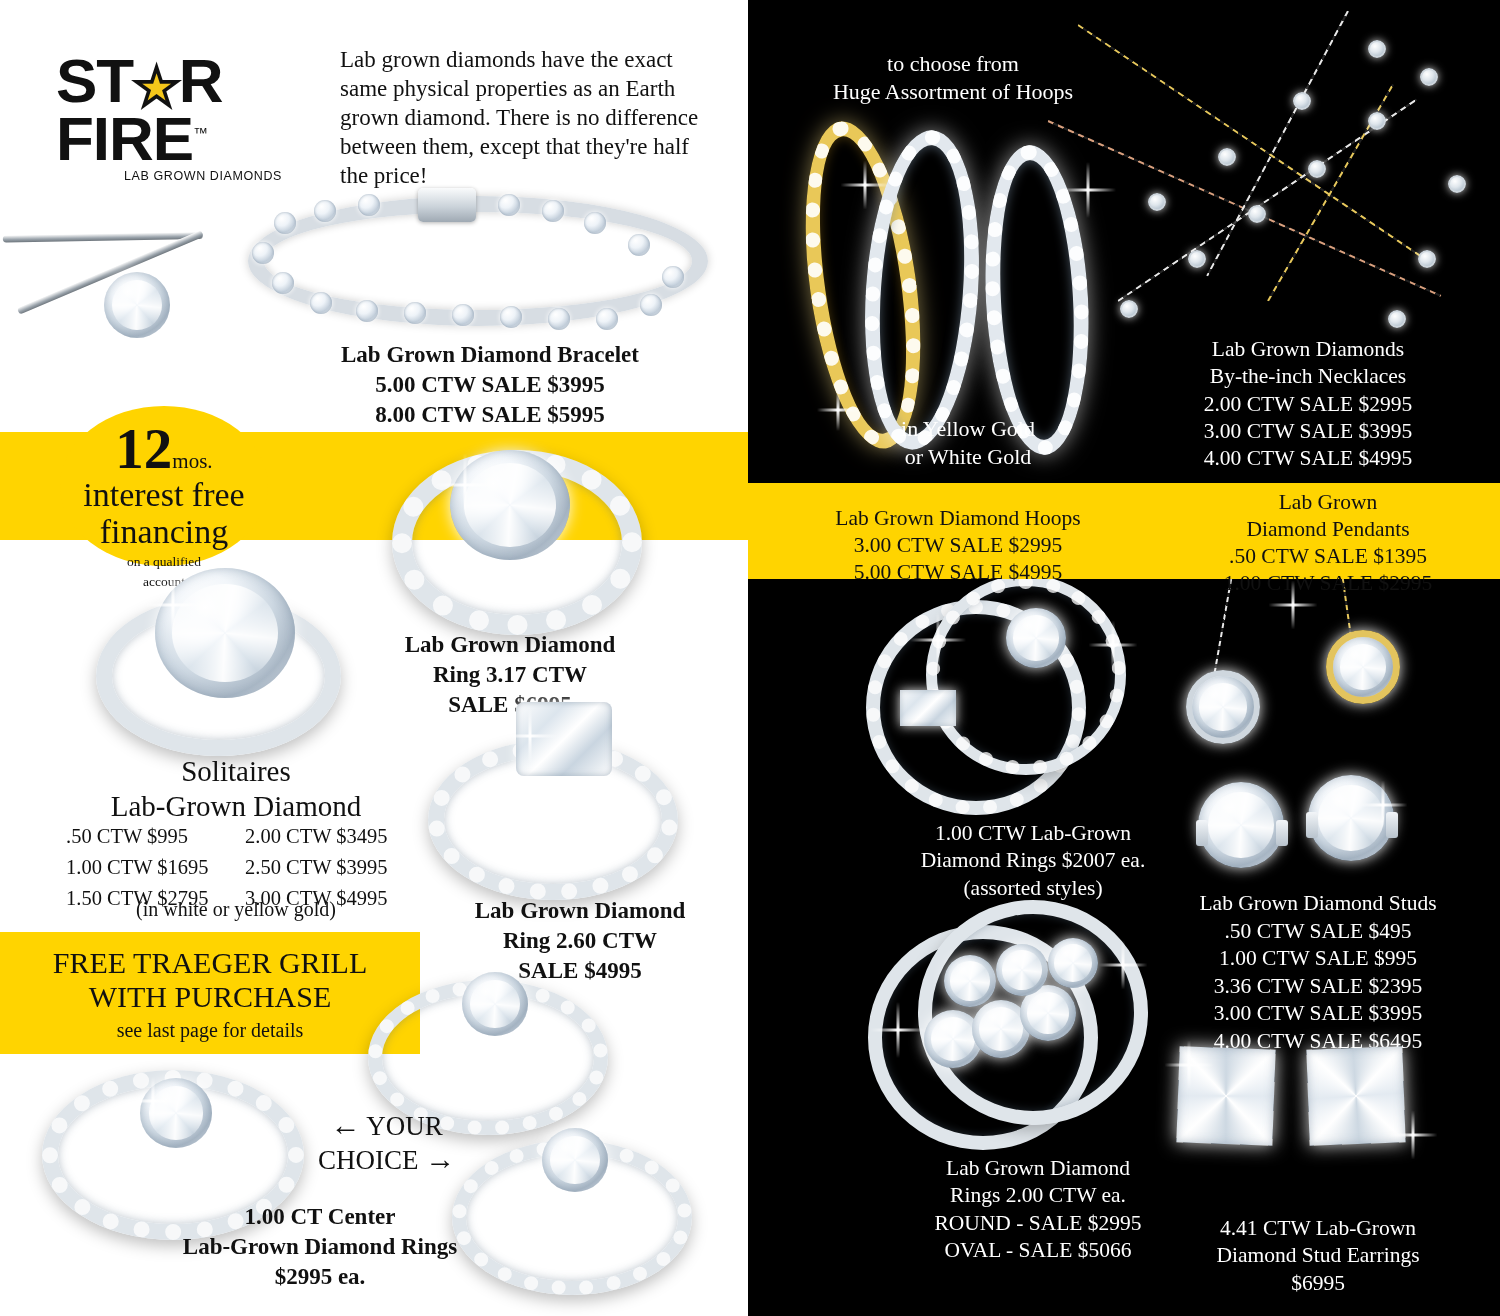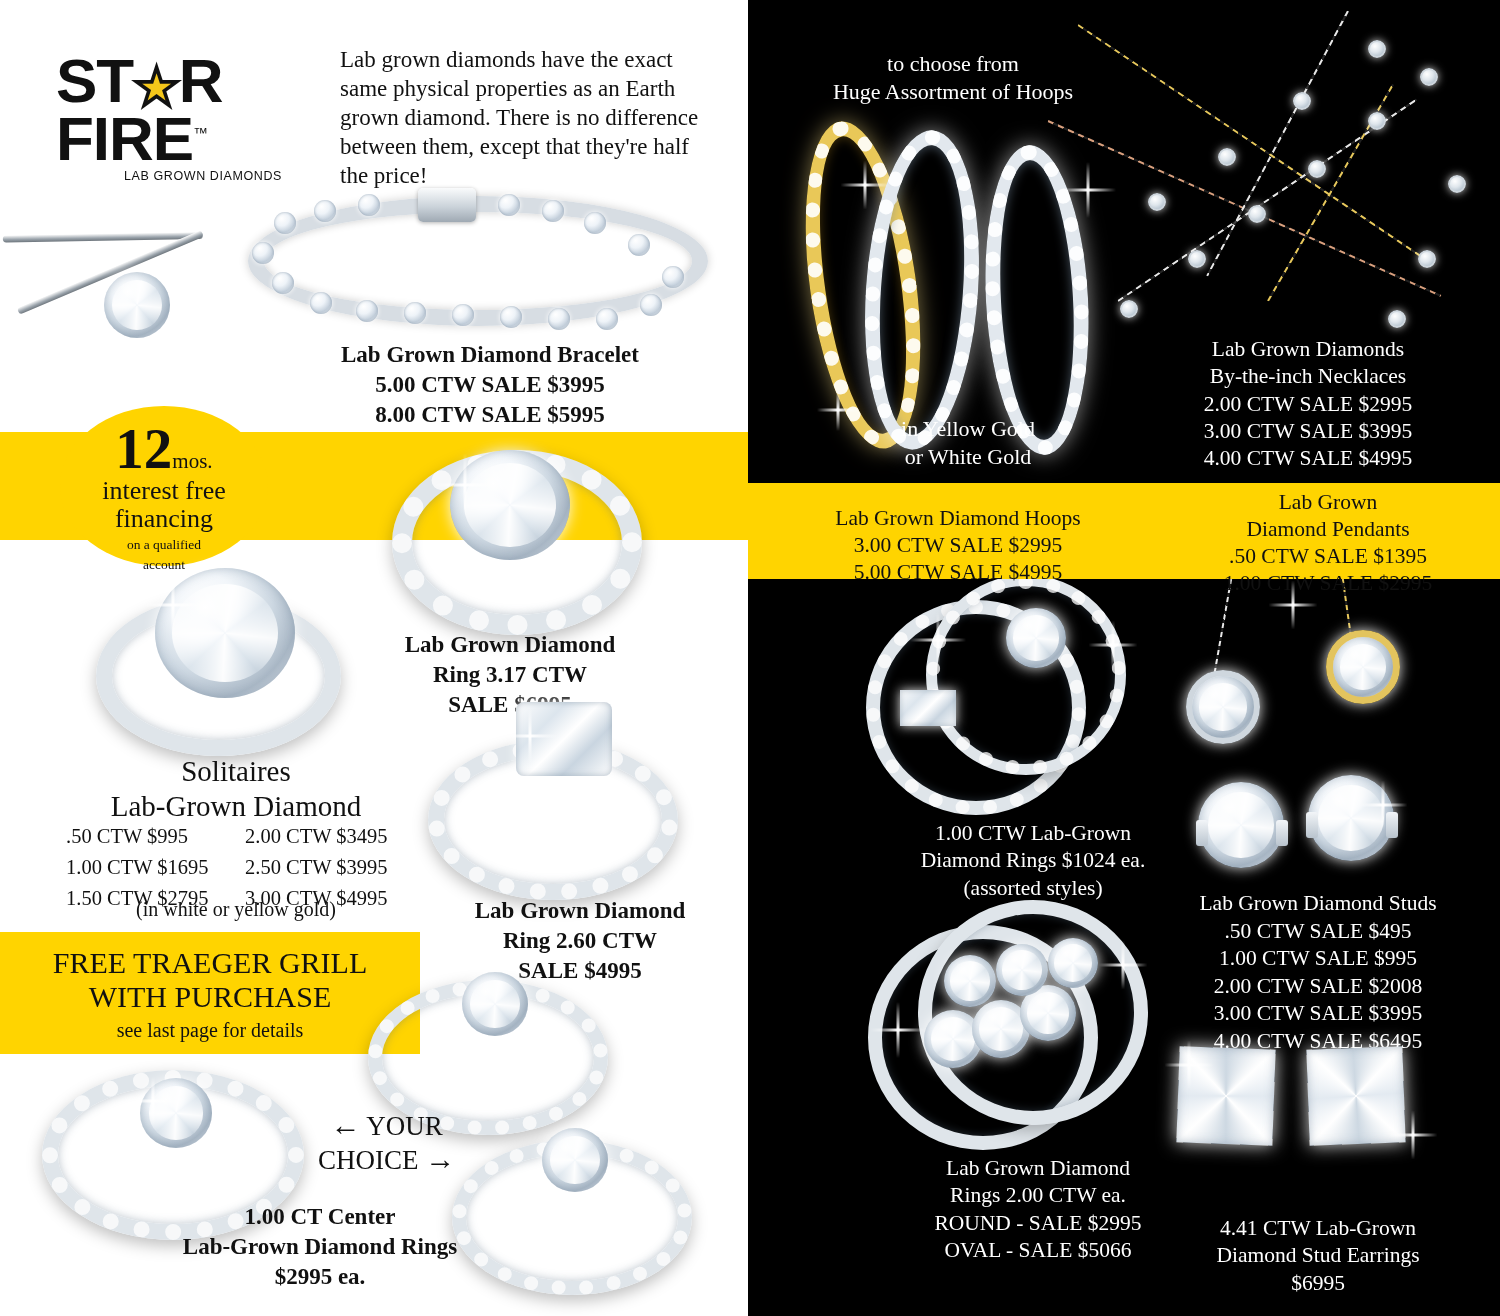--- a/index.html
+++ b/index.html
@@ -90,21 +90,21 @@
     text-align: center;
   }
   .fin-12 {
     font-family: "Liberation Serif", serif;
     font-weight: bold;
     font-size: 57px;
     line-height: 1;
     padding-top: 14px;
   }
   .fin-mos { font-size: 21px; font-weight: normal; }
-  .fin-line { font-size: 26px; line-height: 1.08; }
+  .fin-line { font-size: 34px; line-height: 1.08; }
   .fin-small { font-size: 13.5px; line-height: 1.15; margin-top: 4px; }
 
   .traeger {
     position: absolute;
     left: 0; top: 932px;
     width: 420px; height: 122px;
     background: #FFD400;
     text-align: center;
     padding-top: 14px;
   }
@@ -411,21 +411,21 @@
       <div class="shank thin"></div>
       <div class="pave"></div>
     </div>
     <div class="diamond-round" style="position:absolute; left:258px; top:608px; width:60px; height:60px;"></div>
     <div class="emerald-cut" style="left:152px; top:690px; width:56px; height:36px;"></div>
     <div class="sparkle" style="left:150px;top:600px;width:80px;height:80px;"></div>
     <div class="sparkle" style="left:330px;top:610px;width:70px;height:70px;"></div>
 
     <div class="r-txt rings-1">
       <div>1.00 CTW Lab-Grown</div>
-      <div>Diamond Rings $1024 ea.</div>
+      <div>Diamond Rings $2007 ea.</div>
       <div>(assorted styles)</div>
     </div>
 
     <div class="pendant-chain" style="left:470px; top:578px; height:140px; transform:rotate(10deg);"></div>
     <div class="pendant-chain gold" style="left:600px; top:578px; height:90px; transform:rotate(-8deg);"></div>
     <div class="diamond-round" style="position:absolute; left:438px; top:670px; width:74px; height:74px; border:6px solid #cfd7de;"></div>
     <div class="diamond-round" style="position:absolute; left:578px; top:630px; width:74px; height:74px; border:7px solid #e3c45e;"></div>
     <div class="sparkle" style="left:510px;top:570px;width:70px;height:70px;"></div>
 
     <div class="stud diamond-round" style="left:450px; top:782px; width:86px; height:86px;"></div>
@@ -433,21 +433,21 @@
     <div class="prong" style="left:448px; top:820px; width:12px; height:26px;"></div>
     <div class="prong" style="left:528px; top:820px; width:12px; height:26px;"></div>
     <div class="prong" style="left:558px; top:812px; width:12px; height:26px;"></div>
     <div class="prong" style="left:638px; top:812px; width:12px; height:26px;"></div>
     <div class="sparkle" style="left:600px;top:770px;width:70px;height:70px;"></div>
 
     <div class="r-txt studs">
       <div>Lab Grown Diamond Studs</div>
       <div>.50 CTW SALE $495</div>
       <div>1.00 CTW SALE $995</div>
-      <div>2.00 CTW SALE $2008</div>
+      <div>3.36 CTW SALE $2395</div>
       <div>3.00 CTW SALE $3995</div>
       <div>4.00 CTW SALE $6495</div>
     </div>
 
     <div class="ring" style="left:120px; top:925px; width:230px; height:225px;">
       <div class="shank"></div>
     </div>
     <div class="ring" style="left:170px; top:900px; width:230px; height:225px;">
       <div class="shank"></div>
     </div>

